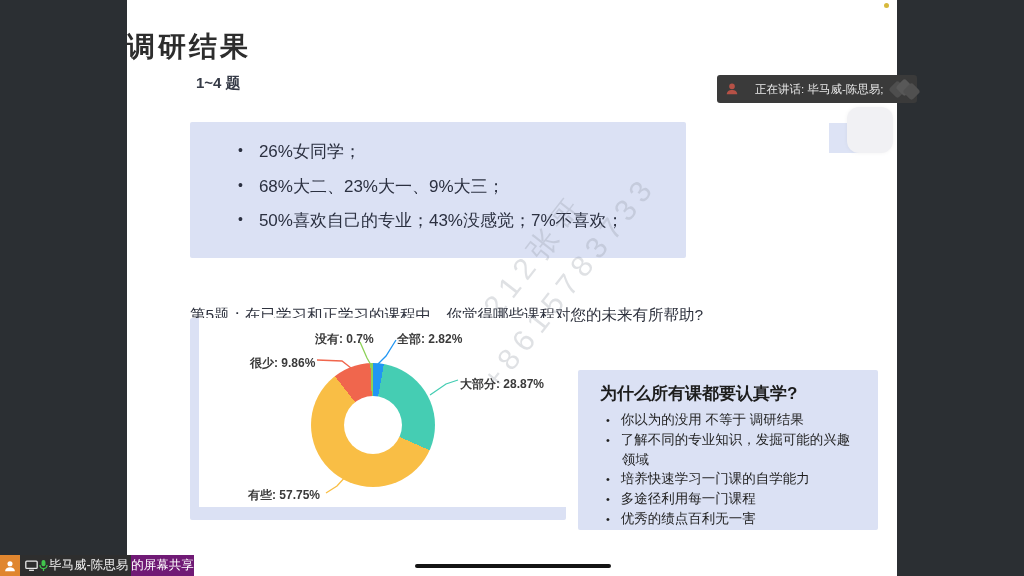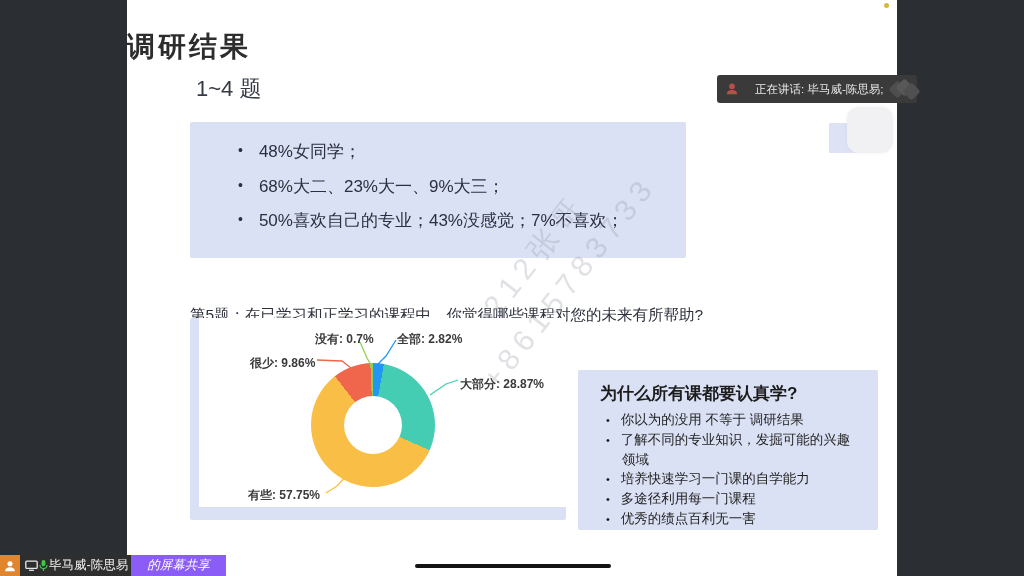--- a/index.html
+++ b/index.html
@@ -3,21 +3,21 @@
 <meta charset="utf-8">
 <style>
   html,body{margin:0;padding:0;}
   body{font-family:"Liberation Sans","DejaVu Sans",sans-serif;}
   #page{position:relative;width:1024px;height:576px;background:#2b2f33;overflow:hidden;}
 
   
   .slide{position:absolute;left:127px;top:0;width:770px;height:576px;background:#ffffff;}
   .slide-title{position:absolute;left:0;top:28px;width:744px;
     font-size:28px;font-weight:700;color:#2d2d2d;letter-spacing:3px;}
-  .section-label{position:absolute;left:69px;top:74px;font-size:22px;font-weight:400;color:#353a46;}
+  .section-label{position:absolute;left:69px;top:74px;font-size:15px;font-weight:700;color:#353a46;}
 
   .summary-box{position:absolute;left:63px;top:122px;width:496px;height:136px;
     background:#dbe1f4;border-radius:2px;}
   .summary-box ul{margin:0;padding:13px 0 0 48px;list-style:none;}
   .summary-box li{font-size:17px;line-height:33.5px;color:#2b3040;font-weight:500;}
   .summary-box li::before{content:"•";font-size:14px;margin-right:16px;position:relative;top:-2px;color:#2b3040;}
 
   .question-line{position:absolute;left:63px;top:305px;font-size:15.5px;color:#2e323e;font-weight:500;}
 
   
@@ -62,36 +62,36 @@
   .yellow-dot{position:absolute;left:884px;top:3px;width:5px;height:5px;border-radius:50%;background:#d7b93c;}
   .lavender-chip{position:absolute;left:829px;top:123px;width:30px;height:30px;background:#dde3f5;}
   .float-btn{position:absolute;left:847px;top:107px;width:46px;height:46px;border-radius:12px;
     background:#f1f1f4;box-shadow:0 0 4px rgba(0,0,0,0.05);}
   .bottom-line{position:absolute;left:415px;top:564px;width:196px;height:4px;background:#141414;border-radius:2px;}
 
   .share-chip{position:absolute;left:0;top:555px;height:21px;display:flex;align-items:stretch;}
   .share-avatar{width:20px;display:flex;align-items:center;justify-content:center;background:#e0862f;}
   .share-body{display:flex;align-items:center;background:#2e2e2e;padding:0 2px 0 5px;}
   .share-name{font-size:12.5px;color:#f2f2f2;white-space:nowrap;padding-right:1px;}
-  .share-suffix{display:flex;align-items:center;background:#8b5cf6;color:#ffffff;
-    font-size:12.5px;padding:0 16px;white-space:nowrap;font-style:italic;}
+  .share-suffix{display:flex;align-items:center;background:#701a75;color:#ffffff;
+    font-size:12.5px;padding:0 0;white-space:nowrap;}
 </style>
 </head>
 <body>
 
 <div id="page">
 
   <div class="slide">
 
     <div class="slide-title">调研结果</div>
     <div class="section-label">1~4 题</div>
 
     <div class="summary-box">
       <ul>
-        <li>48%女同学；</li>
+        <li>26%女同学；</li>
         <li>68%大二、23%大一、9%大三；</li>
         <li>50%喜欢自己的专业；43%没感觉；7%不喜欢；</li>
       </ul>
     </div>
 
     <div class="question-line">第5题：在已学习和正学习的课程中，你觉得哪些课程对您的未来有所帮助?</div>
 
     <div class="chart-panel">
       <div class="chart-white"></div>
       <div class="donut" id="donut" style="background: conic-gradient(rgb(33, 150, 243) 0deg, rgb(33, 150, 243) 10.152deg, rgb(69, 205, 179) 10.152deg, rgb(69, 205, 179) 114.084deg, rgb(249, 190, 69) 114.084deg, rgb(249, 190, 69) 321.984deg, rgb(240, 102, 77) 321.984deg, rgb(240, 102, 77) 357.48deg, rgb(140, 209, 87) 357.48deg, rgb(140, 209, 87) 360deg);"></div>

